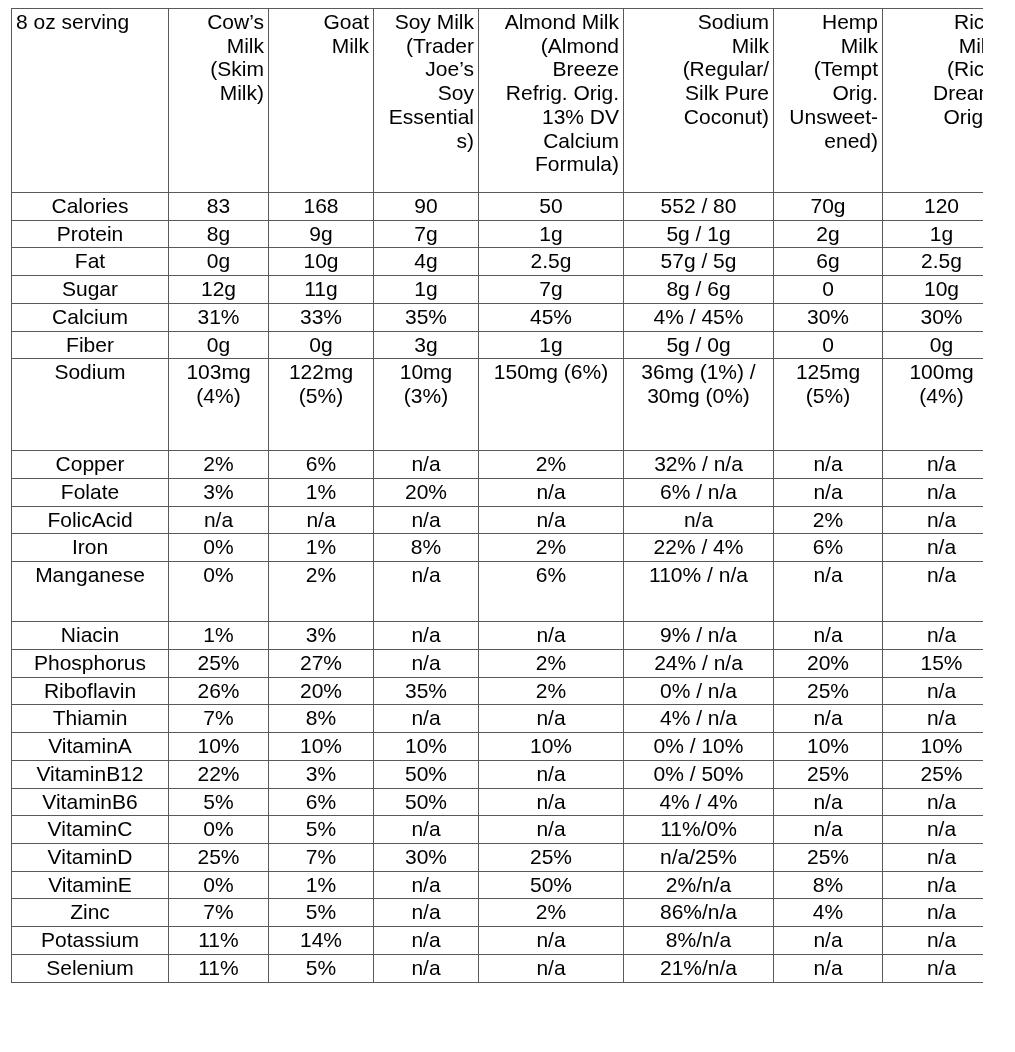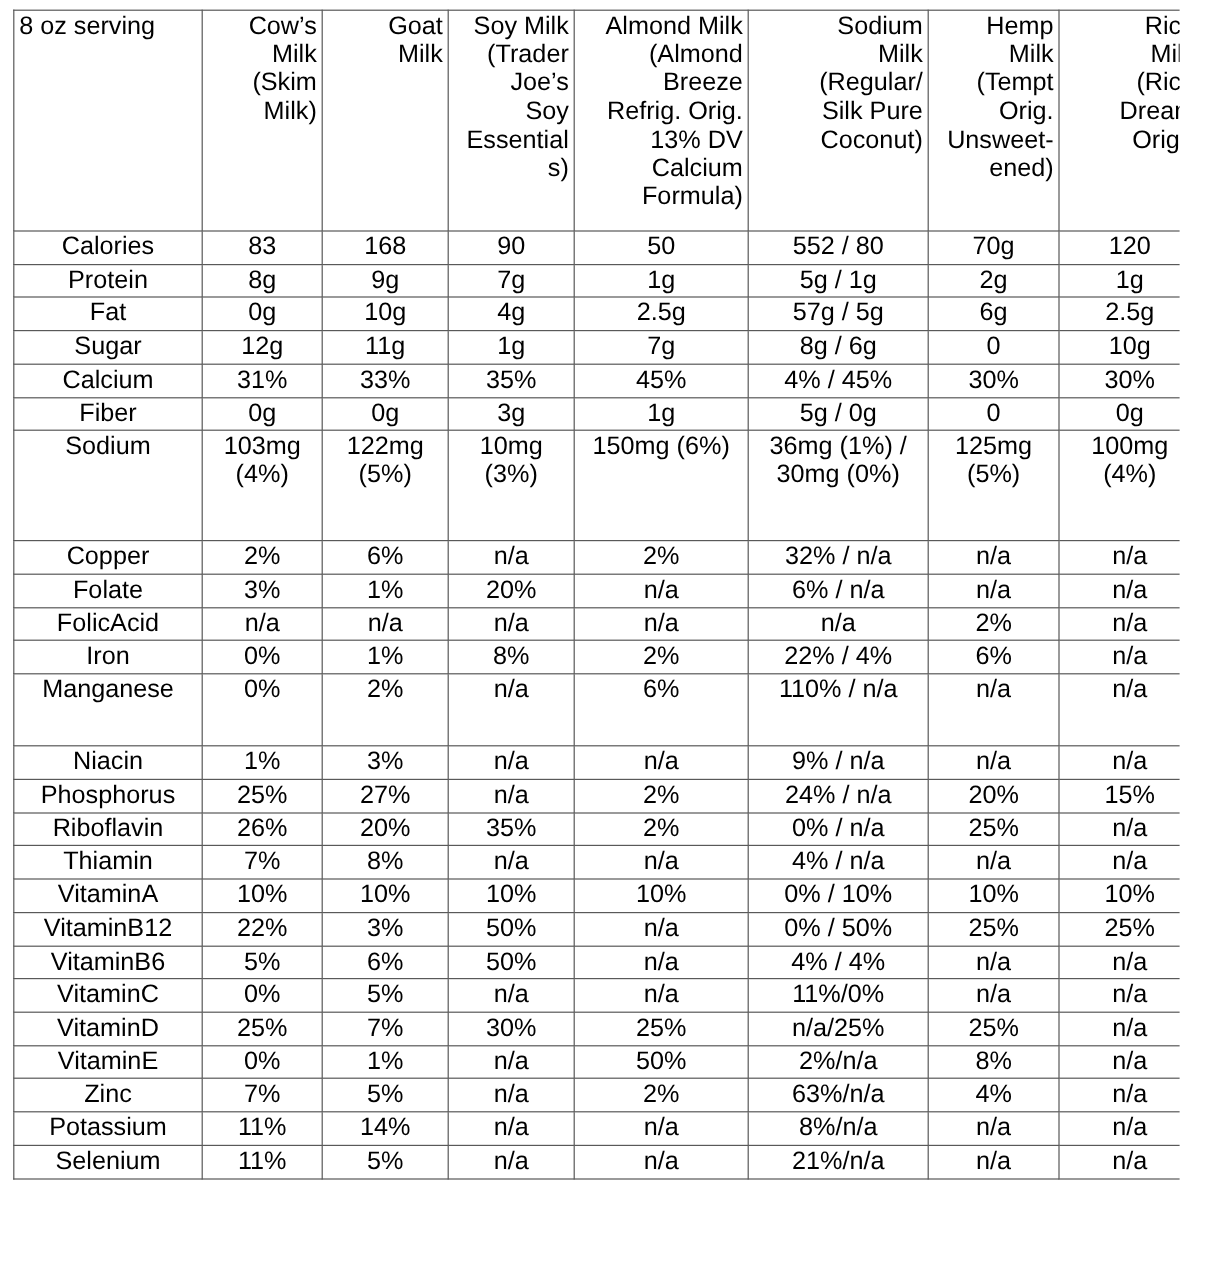--- a/index.html
+++ b/index.html
@@ -364,21 +364,21 @@
           <td class="value-cell">2%/n/a</td>
           <td class="value-cell">8%</td>
           <td class="value-cell">n/a</td>
         </tr>
         <tr>
           <td class="nutrient-label">Zinc</td>
           <td class="value-cell">7%</td>
           <td class="value-cell">5%</td>
           <td class="value-cell">n/a</td>
           <td class="value-cell">2%</td>
-          <td class="value-cell">63%/n/a</td>
+          <td class="value-cell">86%/n/a</td>
           <td class="value-cell">4%</td>
           <td class="value-cell">n/a</td>
         </tr>
         <tr>
           <td class="nutrient-label">Potassium</td>
           <td class="value-cell">11%</td>
           <td class="value-cell">14%</td>
           <td class="value-cell">n/a</td>
           <td class="value-cell">n/a</td>
           <td class="value-cell">8%/n/a</td>

